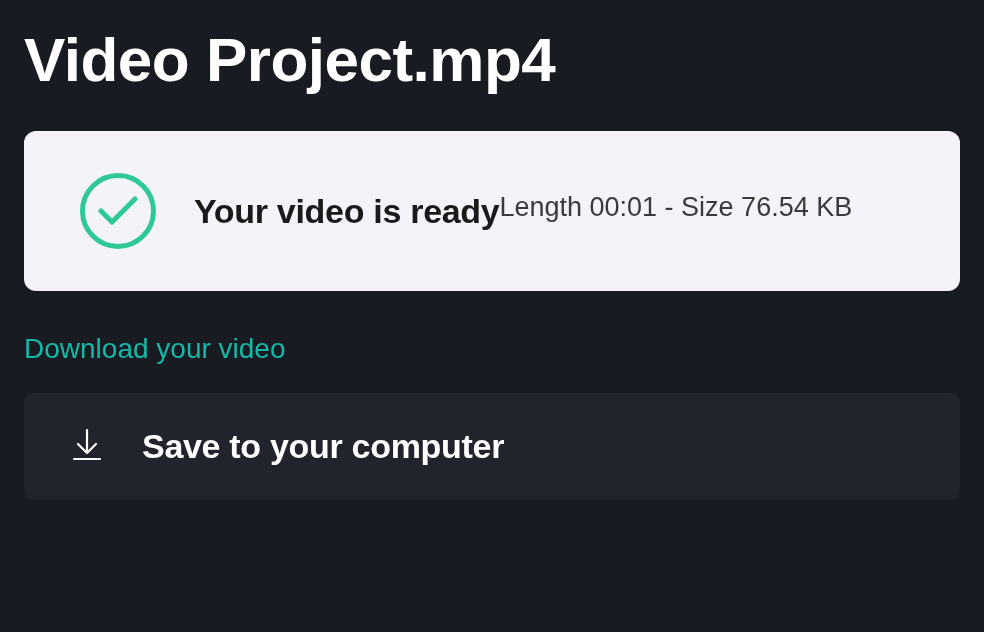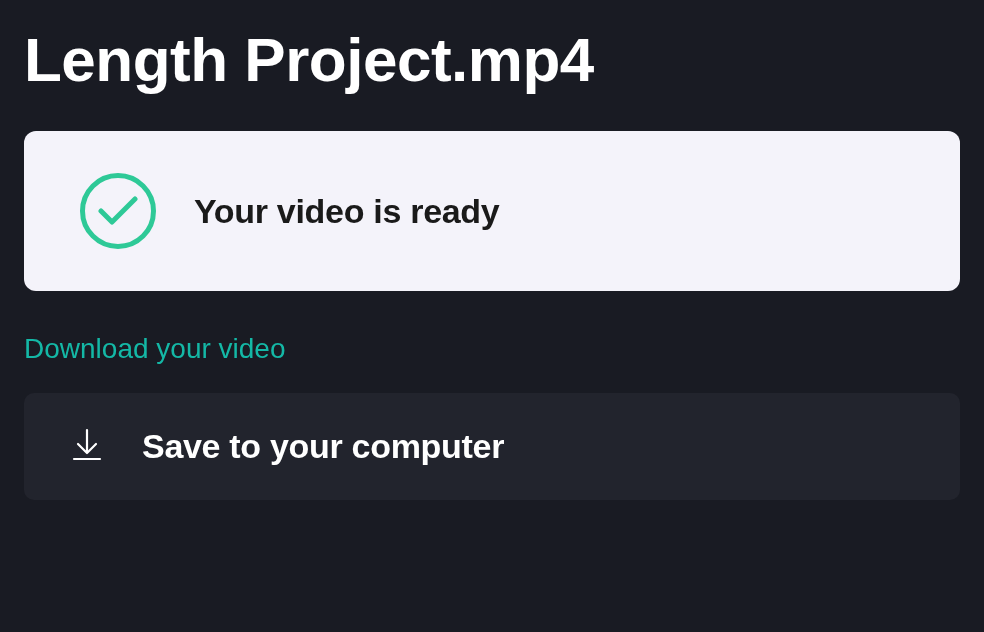--- a/index.html
+++ b/index.html
@@ -82,30 +82,31 @@
     .save-button-label {
       font-size: 34px;
       font-weight: 600;
       color: #ffffff;
       letter-spacing: -0.3px;
     }
   </style>
 </head>
 <body>
 
-<h1 class="page-title">Length Project.mp4</h1>
+<h1 class="page-title">Video Project.mp4</h1>
 
 <div class="status-card">
   <div class="success-icon-circle">
     <svg viewBox="0 0 40 32" fill="none">
       <path d="M3 16 L14 27 L37 4" stroke="#2ec997" stroke-width="5" stroke-linecap="round" stroke-linejoin="round"></path>
     </svg>
   </div>
   <div class="status-text">
     <div class="status-heading">Your video is ready</div>
+    <div class="status-details">Length 00:01 - Size 76.54 KB</div>
   </div>
 </div>
 
 <div class="section-heading">Download your video</div>
 
 <div class="save-button-area">
   <span class="download-icon">
     <svg viewBox="0 0 30 34" fill="none">
       <path d="M15 2 L15 24" stroke="#ffffff" stroke-width="2.2" stroke-linecap="round"></path>
       <path d="M6 16 L15 25 L24 16" stroke="#ffffff" stroke-width="2.2" stroke-linecap="round" stroke-linejoin="round"></path>

